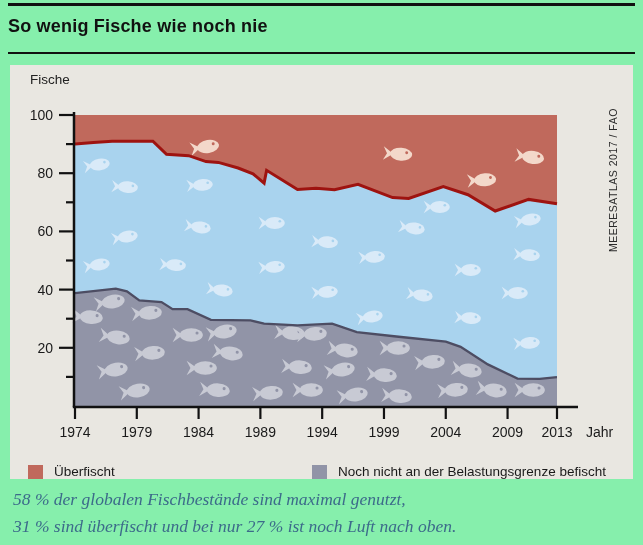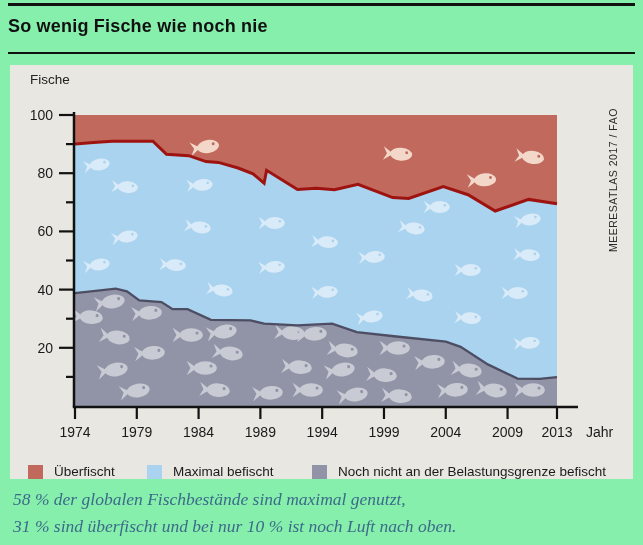--- a/index.html
+++ b/index.html
@@ -354,27 +354,23 @@
         <text x="557" y="437" text-anchor="middle">2013</text>
         <text x="586" y="437" text-anchor="start">Jahr</text>
       </svg>
     <div class="ylab">Fische</div>
     <div class="source-label">MEERESATLAS 2017 / FAO</div>
 
     <div class="legend-item" id="leg0">
       <span class="swatch" style="background: rgb(192, 105, 92);"></span>
       <span>Überfischt</span>
     </div>
-    <div class="legend-item" id="leg1">
-      <span class="swatch" style="background: rgb(169, 211, 238);"></span>
-      <span>Maximal befischt</span>
-    </div>
     <div class="legend-item" id="leg2">
       <span class="swatch" style="background: rgb(145, 148, 167);"></span>
       <span>Noch nicht an der Belastungsgrenze befischt</span>
     </div>
   </div>
 
   <div class="caption" style="color: rgb(60, 107, 138);">
     <div>58 % der globalen Fischbestände sind maximal genutzt,</div>
-    <div>31 % sind überfischt und bei nur 10 % ist noch Luft nach oben.</div>
+    <div>31 % sind überfischt und bei nur 27 % ist noch Luft nach oben.</div>
   </div>
 </div>
 
 </body></html>

